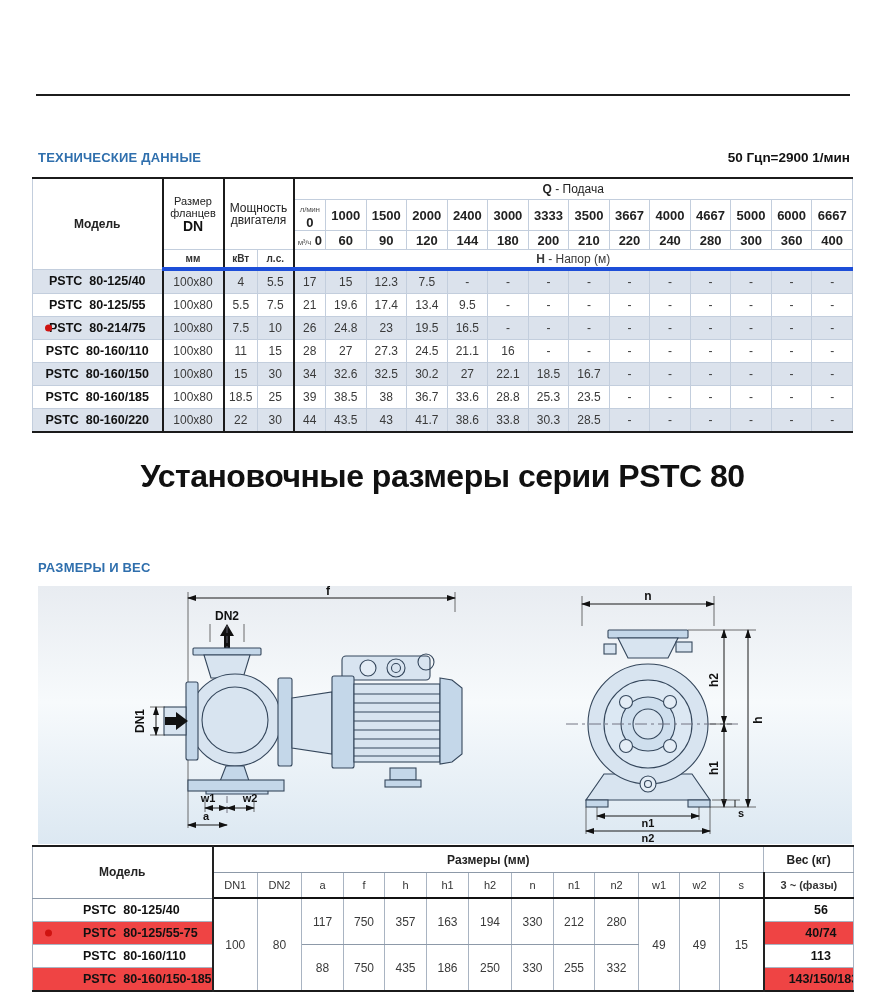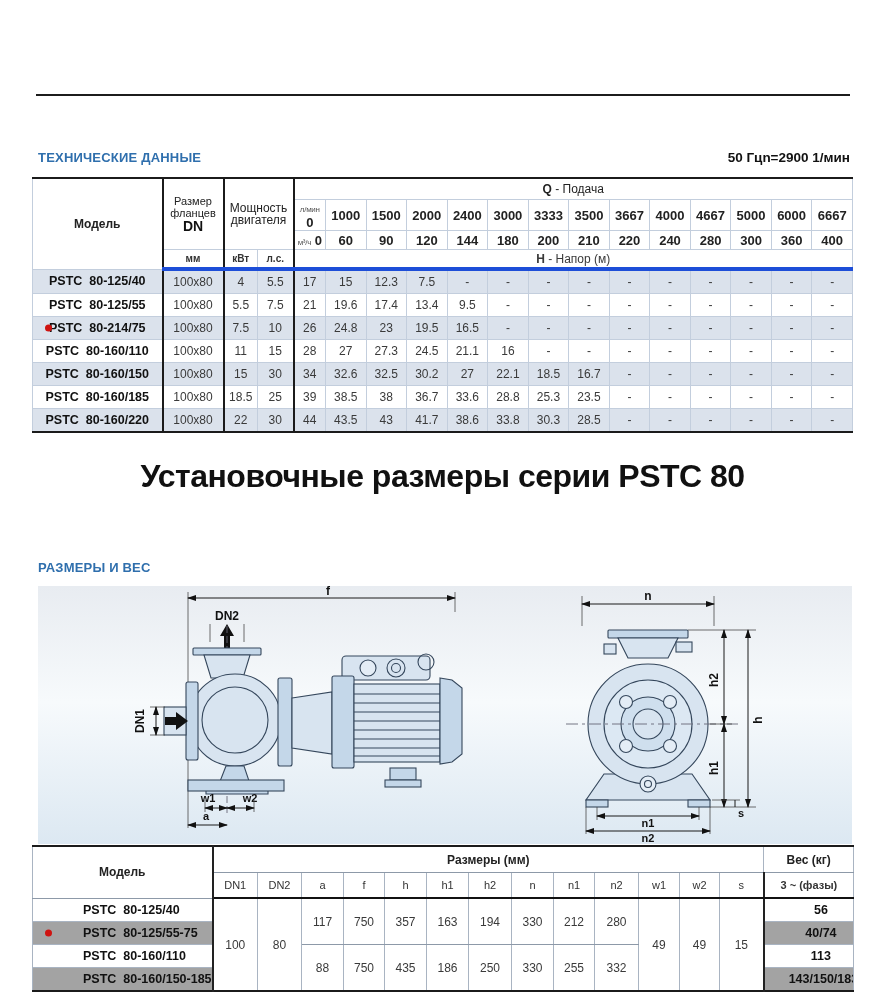--- a/index.html
+++ b/index.html
@@ -39,21 +39,21 @@
   
   #dimt{top:845px;left:32px;width:821px;font-size:12px;color:#3a3a3a;
         border-top:2px solid #1b1b1b;border-bottom:2.5px solid #1b1b1b;}
   #dimt td{border:1px solid #a9b4c2;text-align:center;padding:0;overflow:hidden;}
   #dimt tr.h1 td{height:25px;font-weight:bold;font-size:12px;color:#222;border-bottom:1px solid #8d99a8;}
   #dimt tr.h2r td{height:24px;font-size:11px;color:#333;border-bottom:2px solid #111;}
   #dimt .phase{font-size:10.5px;font-weight:bold;}
   #dimt tr.dr td{height:22px;}
   #dimt td.model{font-weight:bold;color:#111;text-align:left;padding-left:50px;white-space:pre;
                  position:relative;font-size:12.5px;}
-  #dimt td.shade{background:#a3a3a3;}
+  #dimt td.shade{background:#ef4444;}
   #dimt .brd{border-right:2px solid #222;}
   #dimt td.wt{font-weight:bold;color:#111;font-size:12.5px;padding-left:24px;}
   #dimt td.grp{border-bottom:1px solid #8d99a8;}
 
   
   #draw{top:586px;left:38px;}
   .lbl{font:bold 12px "Liberation Sans",sans-serif;fill:#111;}
   .lbs{font:bold 11px "Liberation Sans",sans-serif;fill:#111;}
   .ln{stroke:#35475c;stroke-width:1.1;fill:none;}
   .f1{fill:#d8e4f0;stroke:#35475c;stroke-width:1.1;}

